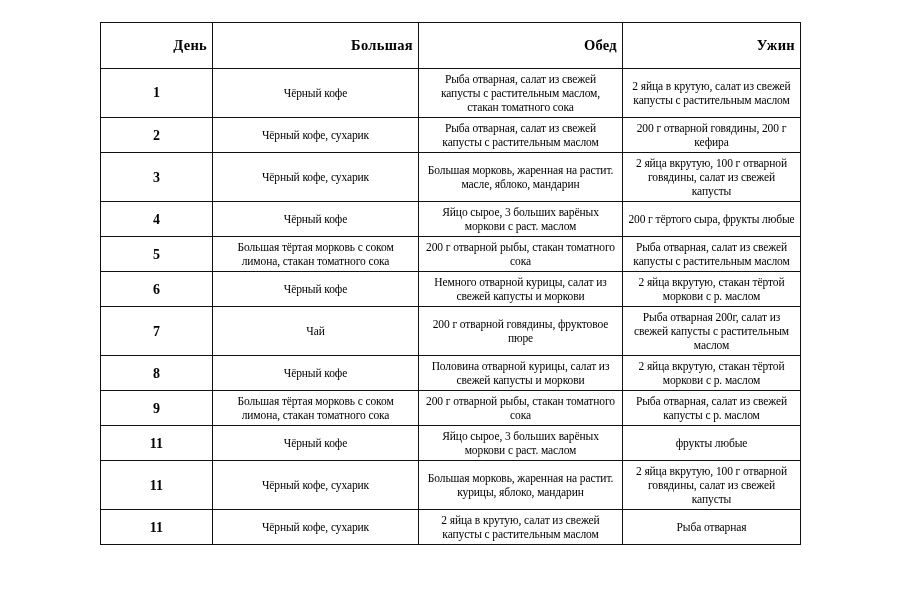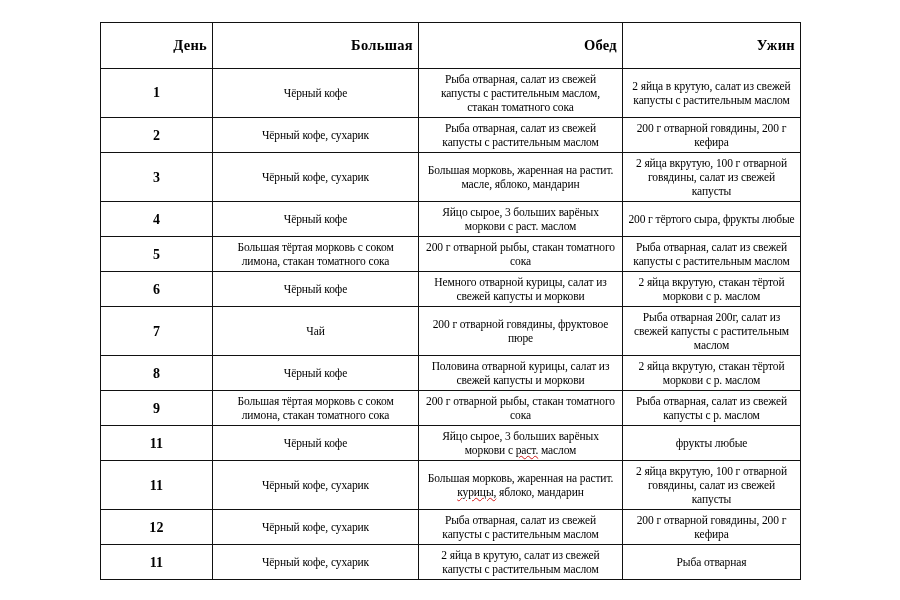--- a/index.html
+++ b/index.html
@@ -56,21 +56,20 @@
   }
 
   table.diet-table td.day-cell {
     font-weight: bold;
     font-size: 14px;
     letter-spacing: 0.2px;
   }
 
   
   .spellerr {
-    text-decoration: underline;
     text-decoration-style: wavy;
     text-decoration-color: #d21b1b;
     text-decoration-thickness: 1px;
     text-underline-offset: 1px;
   }
 </style>
 </head>
 <body>
 
 <div id="diet-table-wrap">
@@ -150,26 +149,20 @@
           <td>Яйцо сырое, 3 больших варёных моркови с <span class="spellerr">раст.</span> маслом</td>
           <td>фрукты любые</td>
         </tr>
         <tr>
           <td class="day-cell">11</td>
           <td>Чёрный кофе, сухарик</td>
           <td>Большая морковь, жаренная на растит. <span class="spellerr">курицы,</span> яблоко, мандарин</td>
           <td>2 яйца вкрутую, 100 г отварной говядины, салат из свежей капусты</td>
         </tr>
         <tr>
-          <td class="day-cell">12</td>
-          <td>Чёрный кофе, сухарик</td>
-          <td>Рыба отварная, салат из свежей капусты с растительным маслом</td>
-          <td>200 г отварной говядины, 200 г кефира</td>
-        </tr>
-        <tr>
           <td class="day-cell">11</td>
           <td>Чёрный кофе, сухарик</td>
           <td>2 яйца в крутую, салат из свежей капусты с растительным маслом</td>
           <td>Рыба отварная</td>
         </tr>
       </tbody>
   </table>
 </div>
 
 </body></html>

